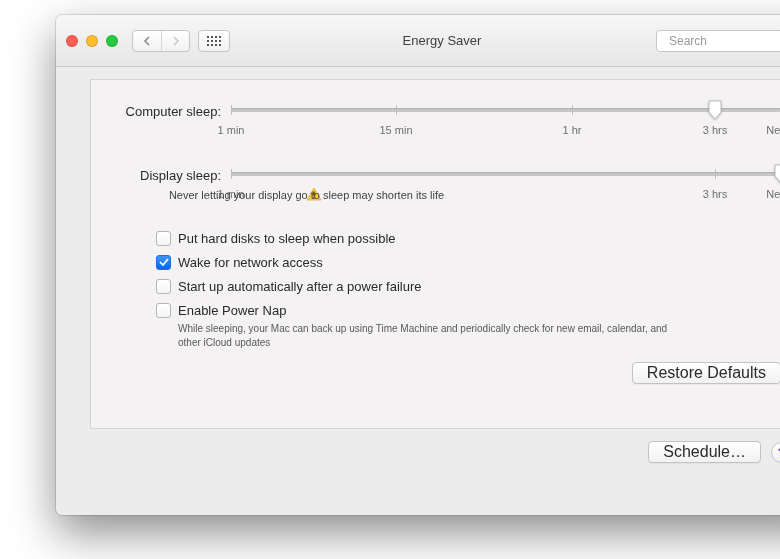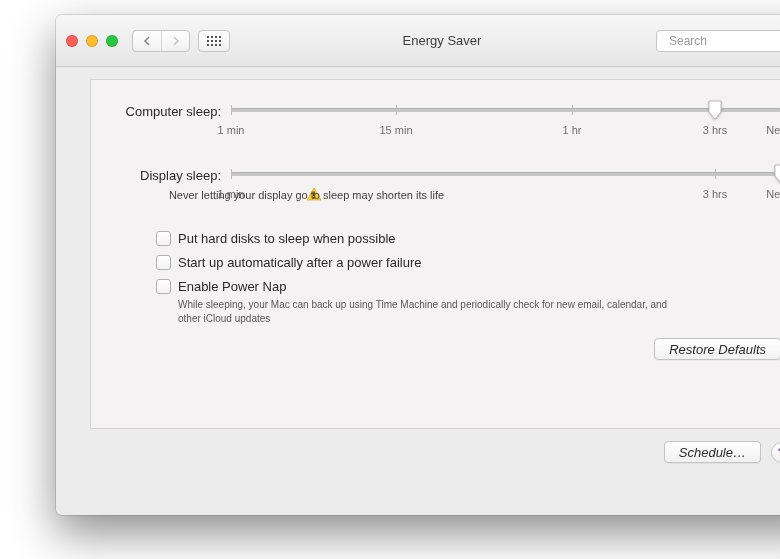--- a/index.html
+++ b/index.html
@@ -196,24 +196,23 @@
     max-width: 500px;
   }
 
   .btn {
     display: inline-flex; align-items: center; justify-content: center;
     height: 22px;
     padding: 0 14px;
     border: 1px solid #c3c3c3;
     border-radius: 4px;
     background: linear-gradient(#ffffff,#f1f1f1);
-    font-size: 13px;
+    font-size: 16px;
     color:#2a2a2a;
     box-shadow: 0 1px 0 rgba(0,0,0,0.04);
-    font-style: italic;
   }
   .panel-footer { text-align: right; margin-top: 10px; }
 
   .bottom-row {
     display: flex;
     justify-content: flex-end;
     align-items: center;
     gap: 10px;
     padding: 12px 18px 0 18px;
   }
@@ -336,20 +335,28 @@
             <span style="left:100%">Never</span>
           </div>
         </div>
       </div>
 
       <div class="check-row">
         <div class="checkbox"></div>
         <span>Put hard disks to sleep when possible</span>
       </div>
       <div class="check-row">
+        <div class="checkbox checked">
+            <svg width="10" height="9" viewBox="0 0 10 9">
+              <path d="M1 4 L4 7 L9 1" fill="none" stroke="#fff" stroke-width="1.7"></path>
+            </svg>
+          </div>
+        <span>Wake for network access</span>
+      </div>
+      <div class="check-row">
         <div class="checkbox"></div>
         <span>Start up automatically after a power failure</span>
       </div>
       <div class="check-row">
         <div class="checkbox"></div>
         <span>Enable Power Nap</span>
       </div>
       <div class="subtext">While sleeping, your Mac can back up using Time Machine and periodically check for new email, calendar, and other iCloud updates</div>
 
       <div class="panel-footer">

